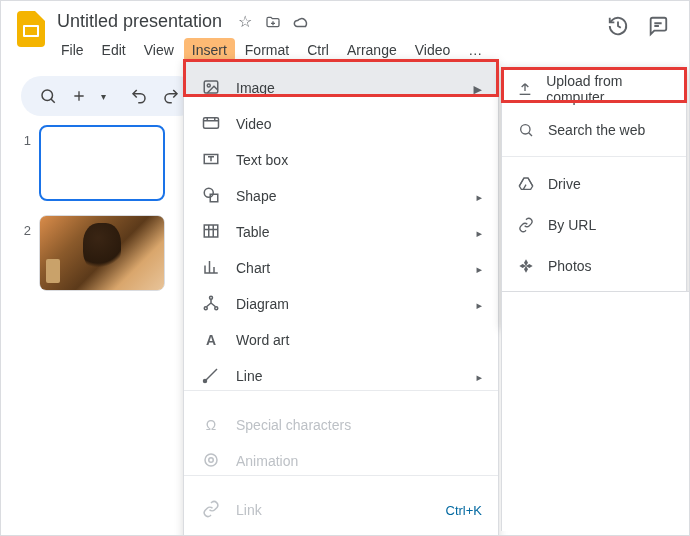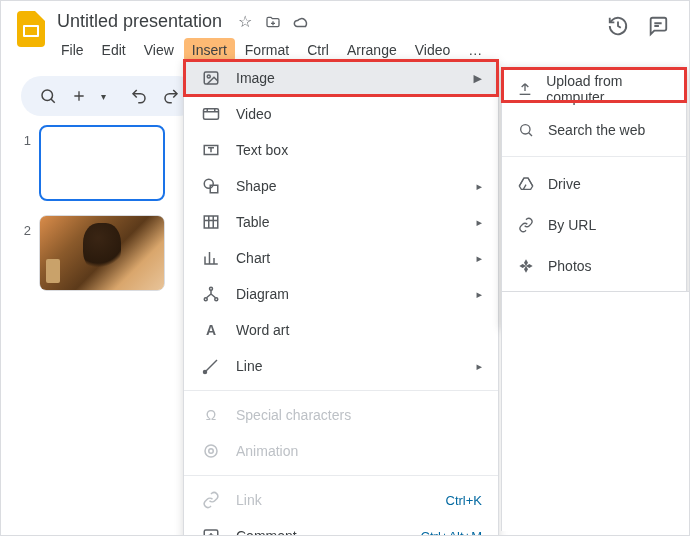--- a/index.html
+++ b/index.html
@@ -20,21 +20,21 @@
 .tool-btn { color: #444746; padding: 6px; display: inline-flex; align-items: center; justify-content: center; }
 .canvas { position: absolute; left: 14px; top: 124px; }
 .slide-row { display: flex; align-items: flex-start; margin-bottom: 14px; }
 .slide-num { width: 24px; font-size: 13px; color: #5f6368; text-align: right; padding-right: 8px; padding-top: 8px; }
 .thumb { width: 126px; height: 76px; border-radius: 8px; background: #fff; border: 1px solid #dadce0; }
 .thumb.selected { border: 2px solid #1a73e8; }
 .thumb-img { width: 100%; height: 100%; border-radius: 6px; background: linear-gradient(135deg, #d98c4a 0%, #8b5a2b 30%, #5c3a1a 55%, #d9a66c 75%, #e8c49a 100%); position: relative; overflow: hidden; }
 .thumb-img::after { content:""; position:absolute; left:35%; top:10%; width:38px; height:50px; background: radial-gradient(circle at 40% 30%, #3a2514 0%, #2a1a0c 60%, transparent 70%); border-radius: 40% 40% 45% 45%; }
 .thumb-img::before { content:""; position:absolute; left:5%; bottom:10%; width:14px; height:24px; background:#c9a26a; border-radius:2px; }
 .dropdown { position: absolute; left: 182px; top: 58px; width: 316px; background: #fff; border: 1px solid #dadce0; border-radius: 4px; box-shadow: 0 2px 10px rgba(0,0,0,.15); padding-bottom: 6px; }
-.dd-item { display: flex; align-items: center; height: 36px; padding: 0 16px; font-size: 14px; color: #3c4043; position: relative; }
+.dd-item { display: flex; align-items: flex-end; height: 36px; padding: 0 16px; font-size: 14px; color: #3c4043; position: relative; }
 .dd-item .dd-icon { width: 22px; margin-right: 14px; color: #5f6368; display: inline-flex; justify-content: center; }
 .dd-item .arrow { margin-left: auto; color: #5f6368; font-size: 11px; }
 .dd-item .shortcut { margin-left: auto; color: #0369a1; font-size: 13px; }
 .dd-item.highlight { background: #e8eaed; }
 .dd-item.disabled { color: #bdc1c6; }
 .dd-item.disabled .dd-icon { color: #bdc1c6; }
 .dd-sep { height: 1px; background: #e8eaed; margin: 6px 0; }
 .submenu { position: absolute; left: 500px; top: 66px; width: 186px; background: #fff; border: 1px solid #dadce0; border-radius: 4px; box-shadow: 0 2px 10px rgba(0,0,0,.2); }
 .sm-item { display: flex; align-items: center; height: 41px; padding: 0 14px; font-size: 14px; color: #3c4043; }
 .sm-item .dd-icon { width: 20px; margin-right: 12px; color: #5f6368; display: inline-flex; justify-content: center; }

